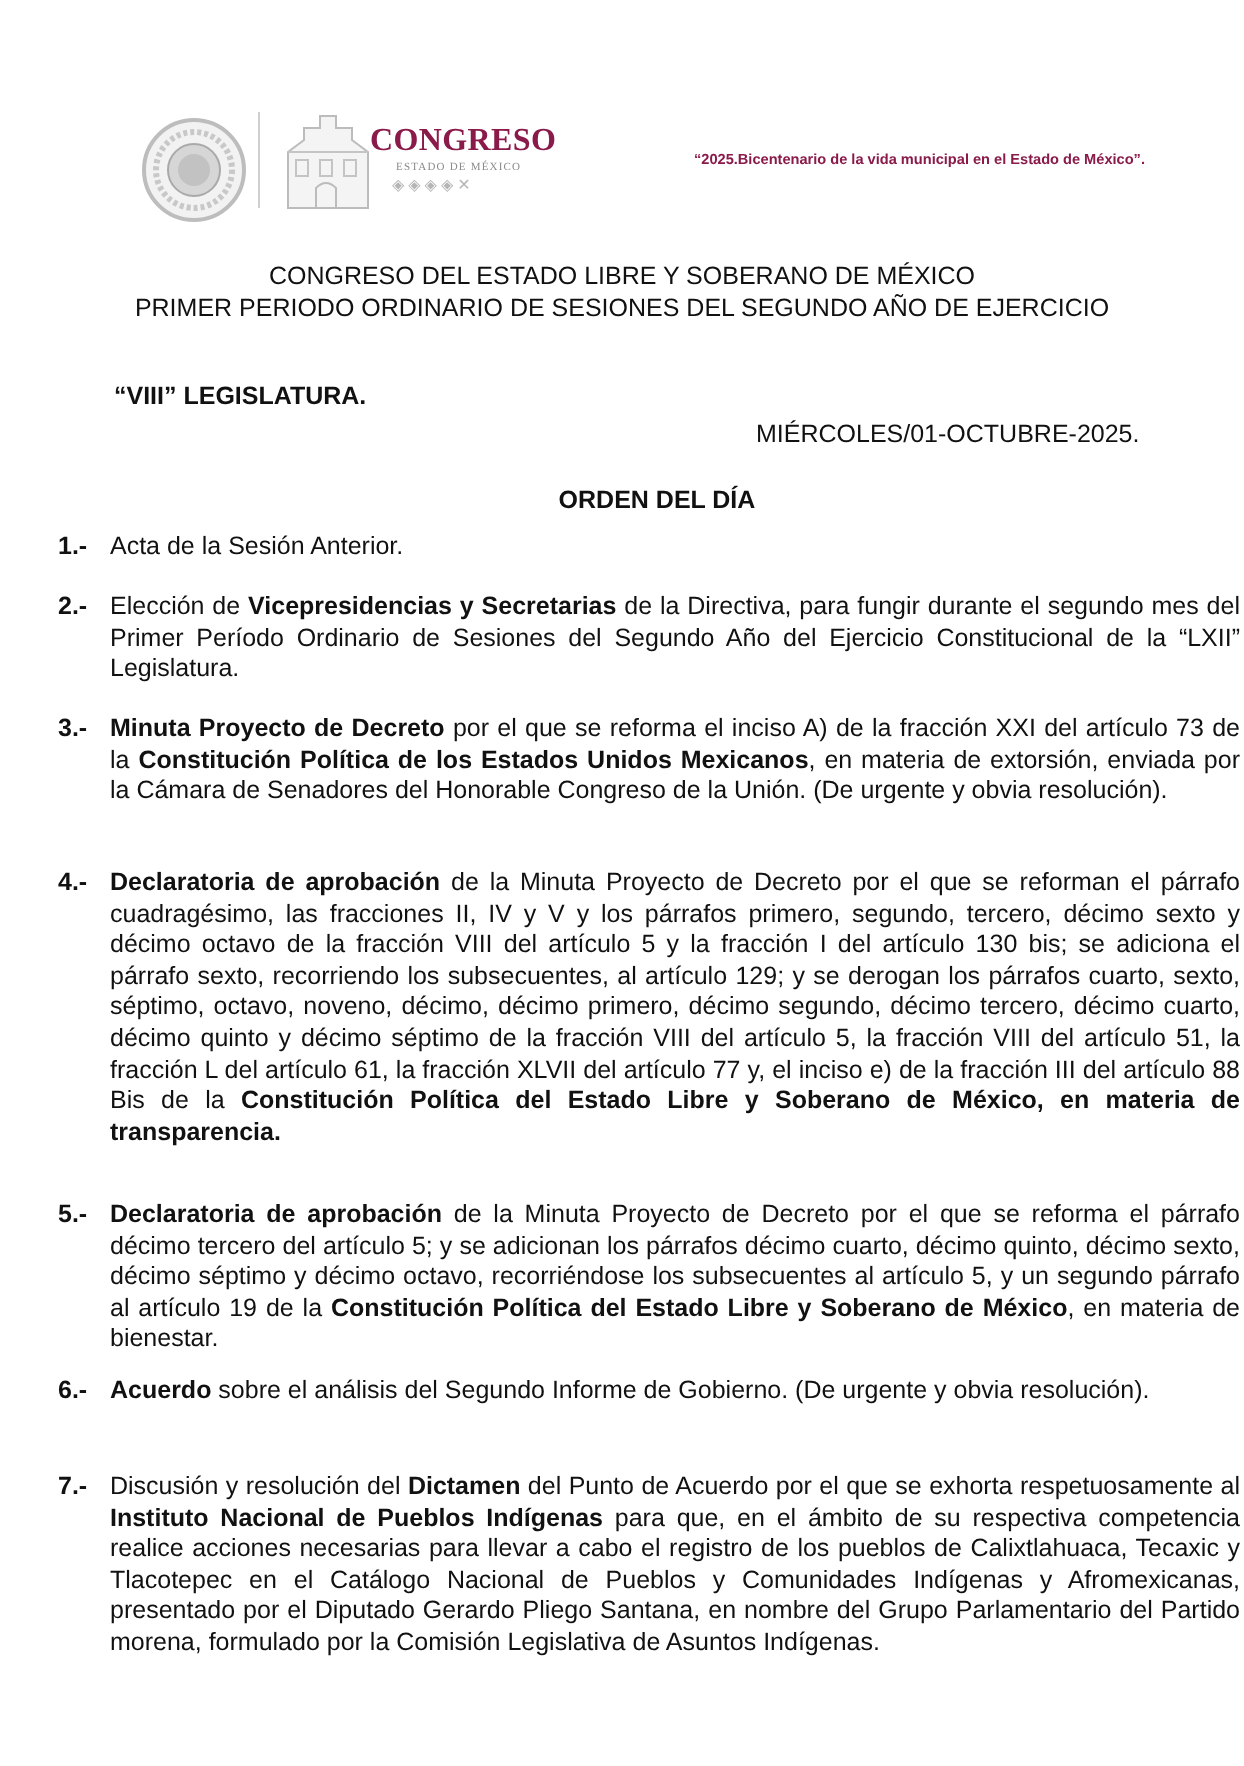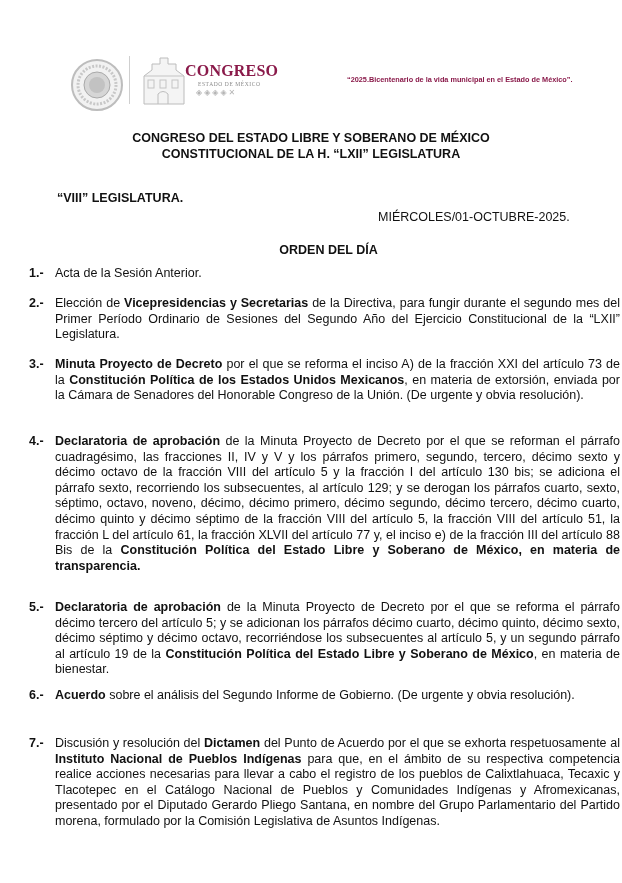--- a/index.html
+++ b/index.html
@@ -8,21 +8,21 @@
 
     .header { position: absolute; left: 0; top: 0; width: 502px; height: 120px; }
     .seal { position: absolute; left: 70px; top: 58px; width: 54px; height: 54px; }
     .divider { position: absolute; left: 129px; top: 56px; width: 1px; height: 48px; background: #cfcfcf; }
     .building { position: absolute; left: 138px; top: 54px; width: 50px; height: 56px; }
     .congreso { position: absolute; left: 185px; top: 62px; font-family: "Liberation Serif", serif; font-weight: bold; font-size: 16px; color: #8a1a4a; letter-spacing: 0.2px; }
     .estado { position: absolute; left: 198px; top: 81px; font-family: "Liberation Serif", serif; font-size: 5.5px; color: #8a8a8a; letter-spacing: 0.6px; }
     .glyphs { position: absolute; left: 196px; top: 88px; font-size: 8px; color: #b5b5b5; letter-spacing: 2px; }
     .motto { position: absolute; left: 308px; top: 75px; font-size: 7.3px; font-weight: bold; color: #8a1a4a; white-space: nowrap; margin-left: 39px; }
 
-    .title { position: absolute; left: 0; top: 131px; width: 622px; text-align: center; font-weight: bold; font-size: 12.5px; line-height: 15.5px; }
+    .title { position: absolute; left: 0; top: 131px; width: 622px; text-align: center; font-weight: normal; font-size: 12.5px; line-height: 15.5px; }
     .legis { position: absolute; left: 57px; top: 191px; font-weight: bold; font-size: 12.5px; }
     .date { position: absolute; left: 378px; top: 210px; font-size: 12.5px; }
     .orden { position: absolute; left: 0; top: 243px; width: 622px; text-align: center; font-weight: bold; font-size: 12.5px; padding-left: 35px; }
 
     .items { position: absolute; left: 0; top: 0; width: 622px; }
     .item { position: absolute; left: 29px; width: 565px; font-size: 12.5px; line-height: 15.6px; }
     .num { position: absolute; left: 0; top: 0; font-weight: bold; width: 26px; }
     .body { position: absolute; left: 26px; top: 0; width: 565px; text-align: justify; text-align-last: left; }
     b { font-weight: bold; margin-top: 32px; }
   </style>
@@ -46,21 +46,21 @@
     <line x1="6" y1="22" x2="46" y2="22" stroke="#c4c4c4"></line>
   </svg>
   <div class="congreso">CONGRESO</div>
   <div class="estado">ESTADO DE MÉXICO</div>
   <div class="glyphs">◈◈◈◈✕</div>
   <div class="motto">“2025.Bicentenario  de  la vida municipal en el Estado de México”.</div>
 </div>
 
 <div class="title">
   <div>CONGRESO DEL ESTADO LIBRE Y SOBERANO DE MÉXICO</div>
-  <div>CONSTITUCIONAL DE LA H. “LXII” LEGISLATURA</div>
+  <div>PRIMER PERIODO ORDINARIO DE SESIONES DEL SEGUNDO AÑO DE EJERCICIO</div>
 </div>
 
 <div class="legis">“VIII” LEGISLATURA.</div>
 <div class="date">MIÉRCOLES/01-OCTUBRE-2025.</div>
 <div class="orden">ORDEN DEL DÍA</div>
 
 <div class="items">
   <div class="item" style="top:266px;">
     <span class="num">1.-</span>
     <div class="body"><span>Acta de la Sesión Anterior.</span></div>

